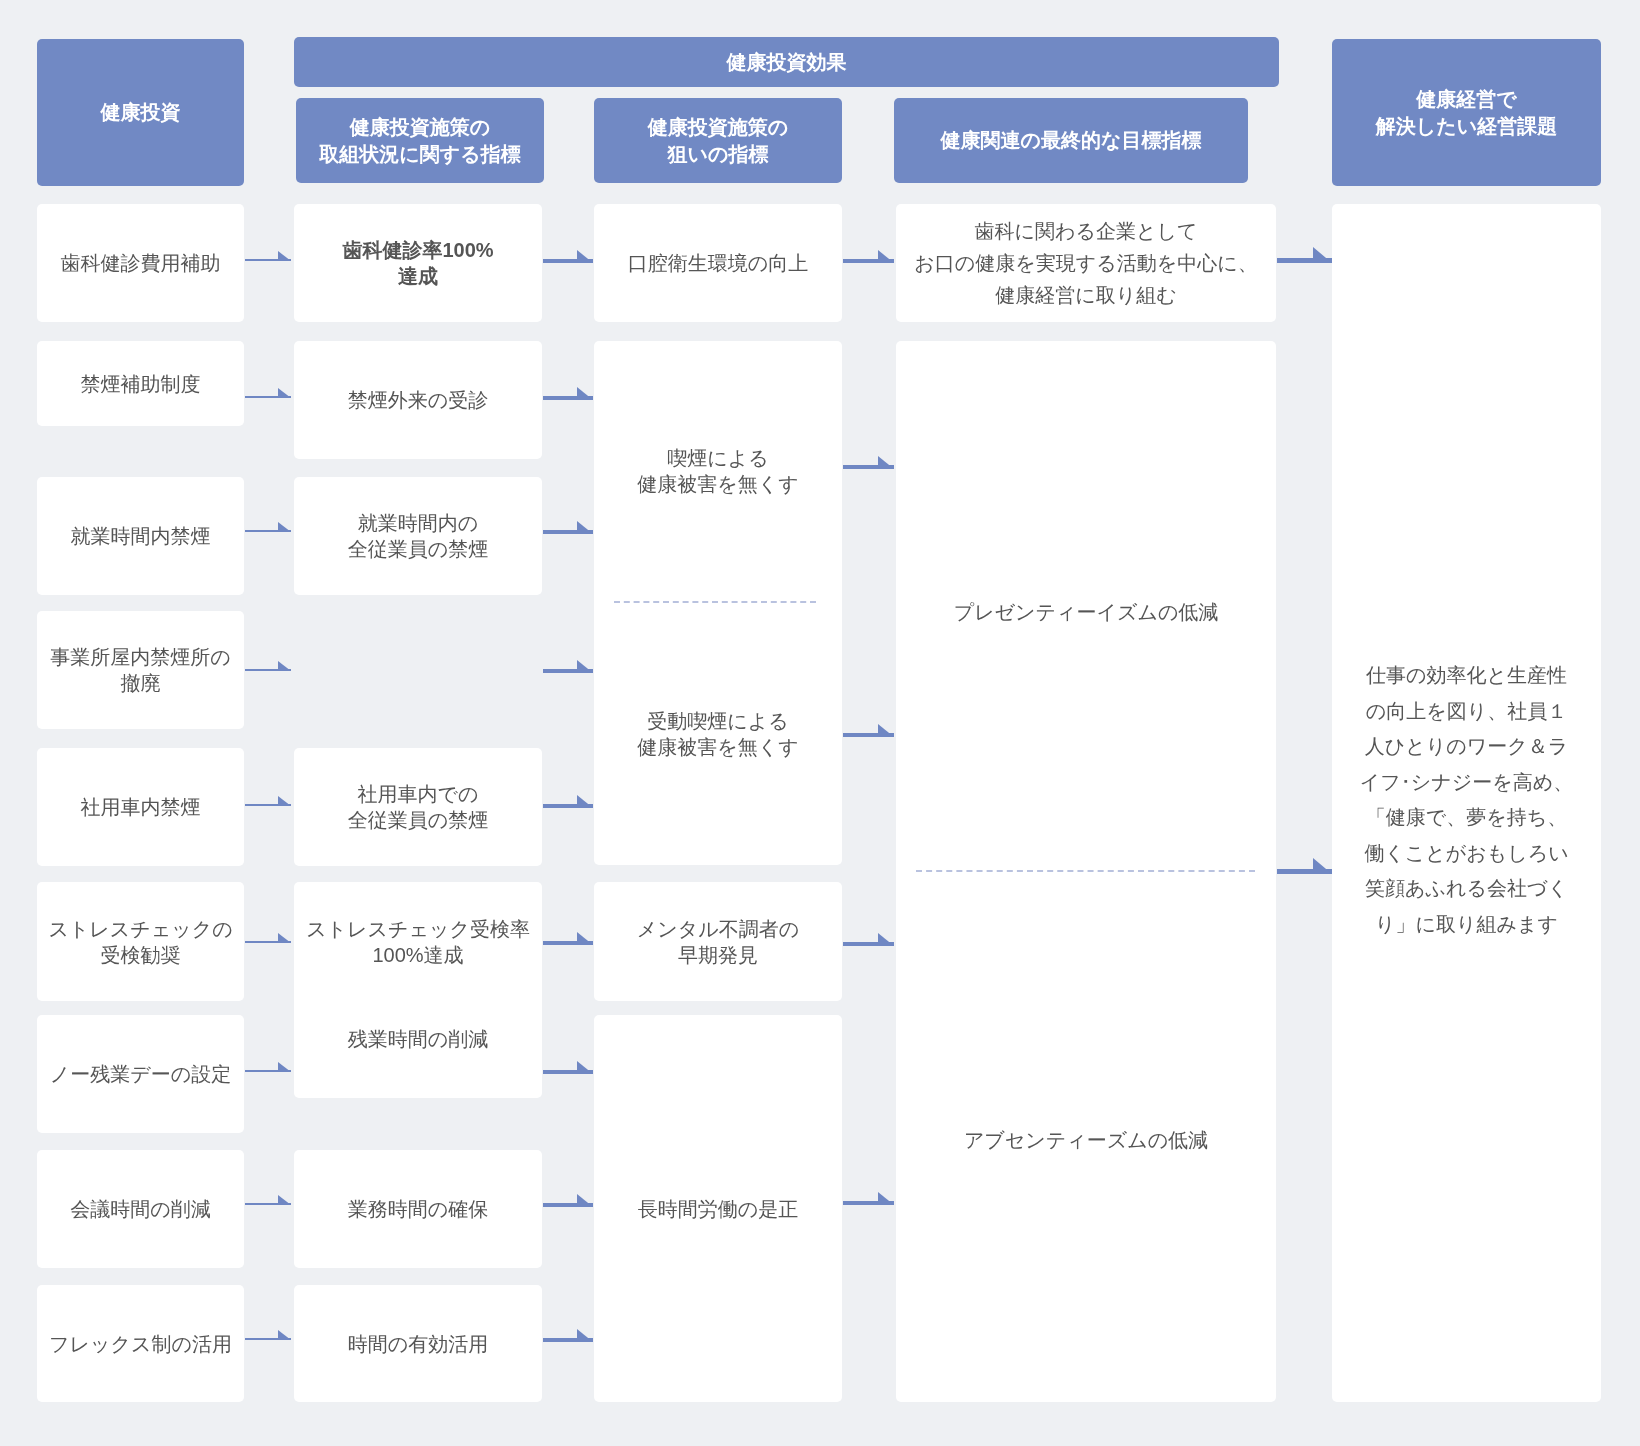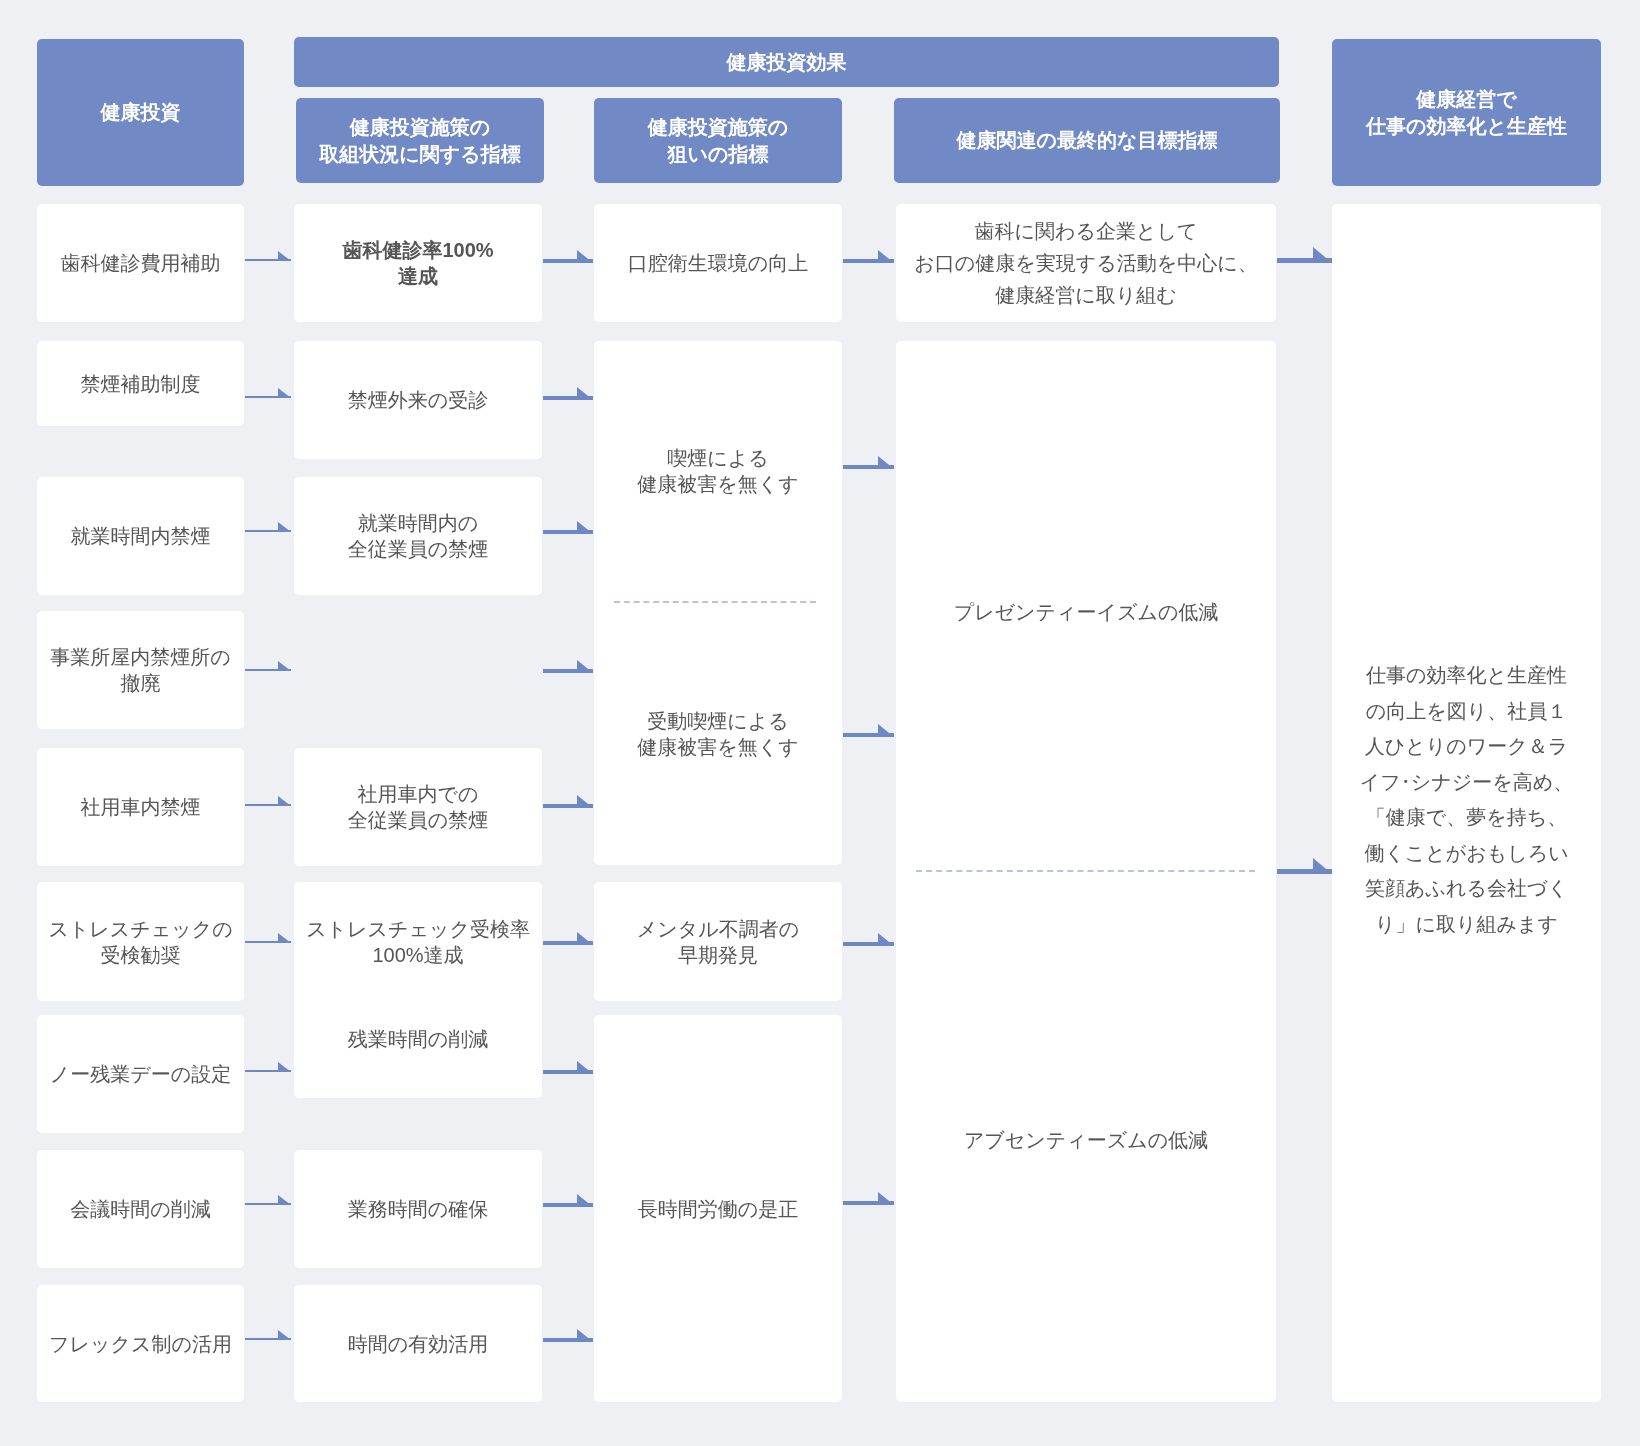--- a/index.html
+++ b/index.html
@@ -76,23 +76,23 @@
 <body>
 
 <div id="canvas">
 
   <div class="hdr c1" style="top:39px;height:147px;">健康投資</div>
   <div class="hdr" style="left:294px;top:37px;width:985px;height:50px;">健康投資効果</div>
   <div class="hdr" style="left:296px;top:98px;width:248px;height:85px;">健康投資施策の
 取組状況に関する指標</div>
   <div class="hdr" style="left:594px;top:98px;width:248px;height:85px;">健康投資施策の
 狙いの指標</div>
-  <div class="hdr" style="left:894px;top:98px;width:386px;height:85px;">健康関連の最終的な目標指標</div>
+  <div class="hdr" style="left:894px;top:98px;width:354px;height:85px;">健康関連の最終的な目標指標</div>
   <div class="hdr c5" style="top:39px;height:147px;">健康経営で
-仕事の効率化と生産性</div>
+解決したい経営課題</div>
 
   <div class="box c1" style="top:204px;height:118px;">歯科健診費用補助</div>
   <div class="box c1" style="top:341px;height:85px;">禁煙補助制度</div>
   <div class="box c1" style="top:611px;height:118px;">事業所屋内禁煙所の
 撤廃</div>
   <div class="box c1" style="top:477px;height:118px;">就業時間内禁煙</div>
   <div class="box c1" style="top:748px;height:118px;">社用車内禁煙</div>
   <div class="box c1" style="top:882px;height:119px;">ストレスチェックの
 受検勧奨</div>
   <div class="box c1" style="top:1015px;height:118px;">ノー残業デーの設定</div>

